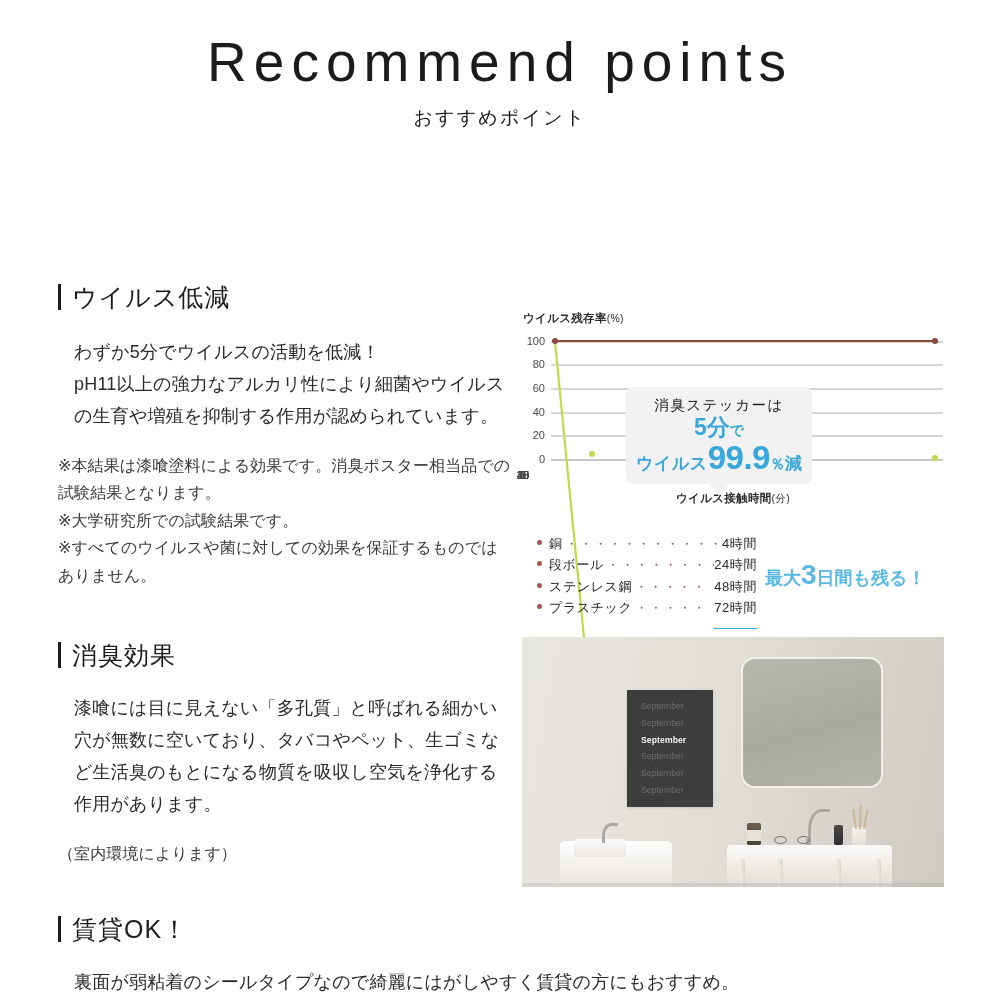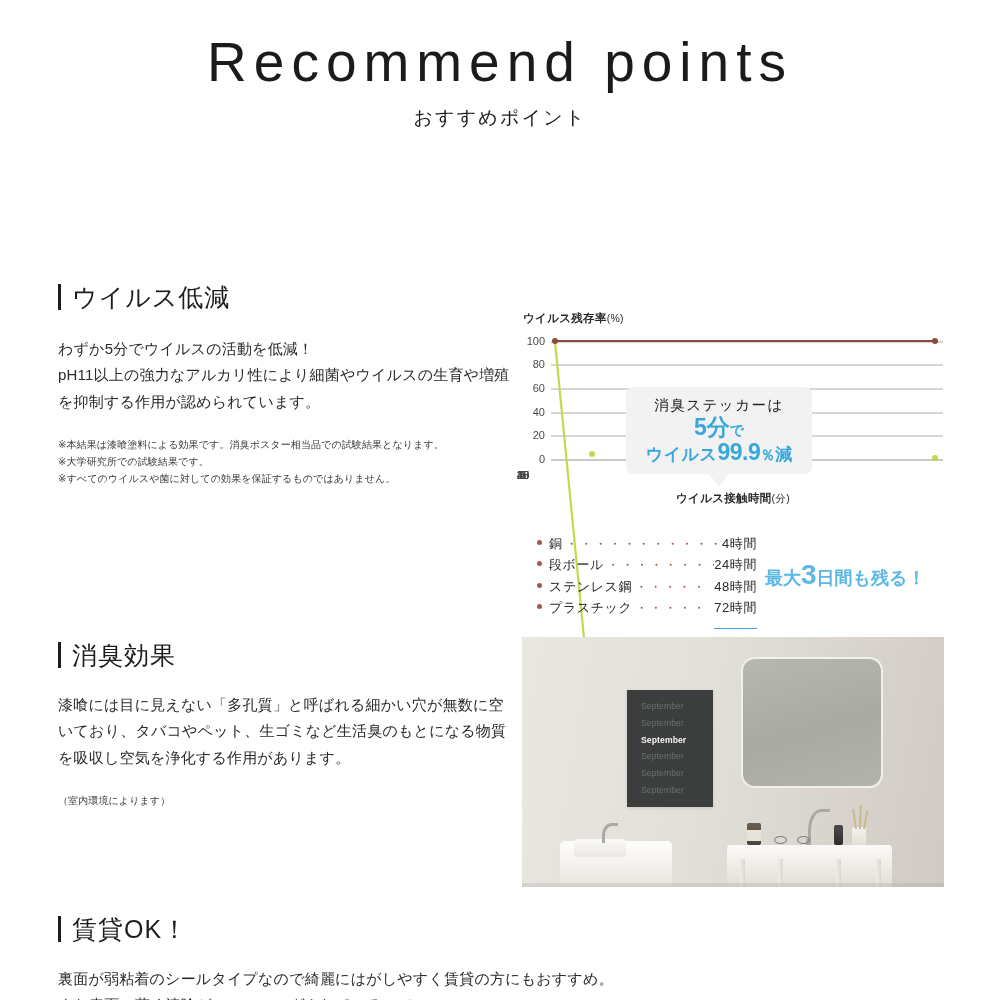--- a/index.html
+++ b/index.html
@@ -43,27 +43,28 @@
   }
   .heading-bar {
     display: inline-block;
     width: 3px;
     height: 26px;
     background: #1d1d1d;
     flex: 0 0 auto;
   }
 
   .body-text {
-    font-size: 15px;
+    font-size: 18px;
     line-height: 1.78;
     letter-spacing: 0.2px;
     color: #2a2a2a;
+    margin-left: 16px;
   }
   .note-text {
-    font-size: 10px;
+    font-size: 16px;
     line-height: 1.72;
     letter-spacing: 0.1px;
     color: #3a3a3a;
   }
 
   
   .sec1-left { position: absolute; left: 58px; top: 150px; width: 455px; }
   .sec1-left .section-heading { margin-bottom: 22px; }
   .sec1-left .body-text { margin-bottom: 20px; }
 
@@ -129,21 +130,21 @@
   .callout-line2 {
     color: #38a8dc; font-weight: 700; letter-spacing: 0px;
     line-height: 1.0; white-space: nowrap; margin-bottom: 2px;
   }
   .callout-line2 .big { font-size: 23px; }
   .callout-line2 .sm { font-size: 14px; }
   .callout-line3 {
     color: #38a8dc; font-weight: 700; line-height: 1.0; white-space: nowrap;
   }
   .callout-line3 .kana { font-size: 17px; letter-spacing: 0.5px; }
-  .callout-line3 .num { font-size: 23px; letter-spacing: -0.5px; }
+  .callout-line3 .num { font-size: 33px; letter-spacing: -0.5px; }
   .callout-line3 .pct { font-size: 15px; }
   .callout-line3 .gen { font-size: 17px; }
 
   
   .legend {
     position: absolute; left: 537px; top: 402px; width: 220px;
     font-size: 13px; color: #2a2a2a; letter-spacing: 0.6px;
   }
   .legend-row {
     display: flex; align-items: baseline; white-space: nowrap;

